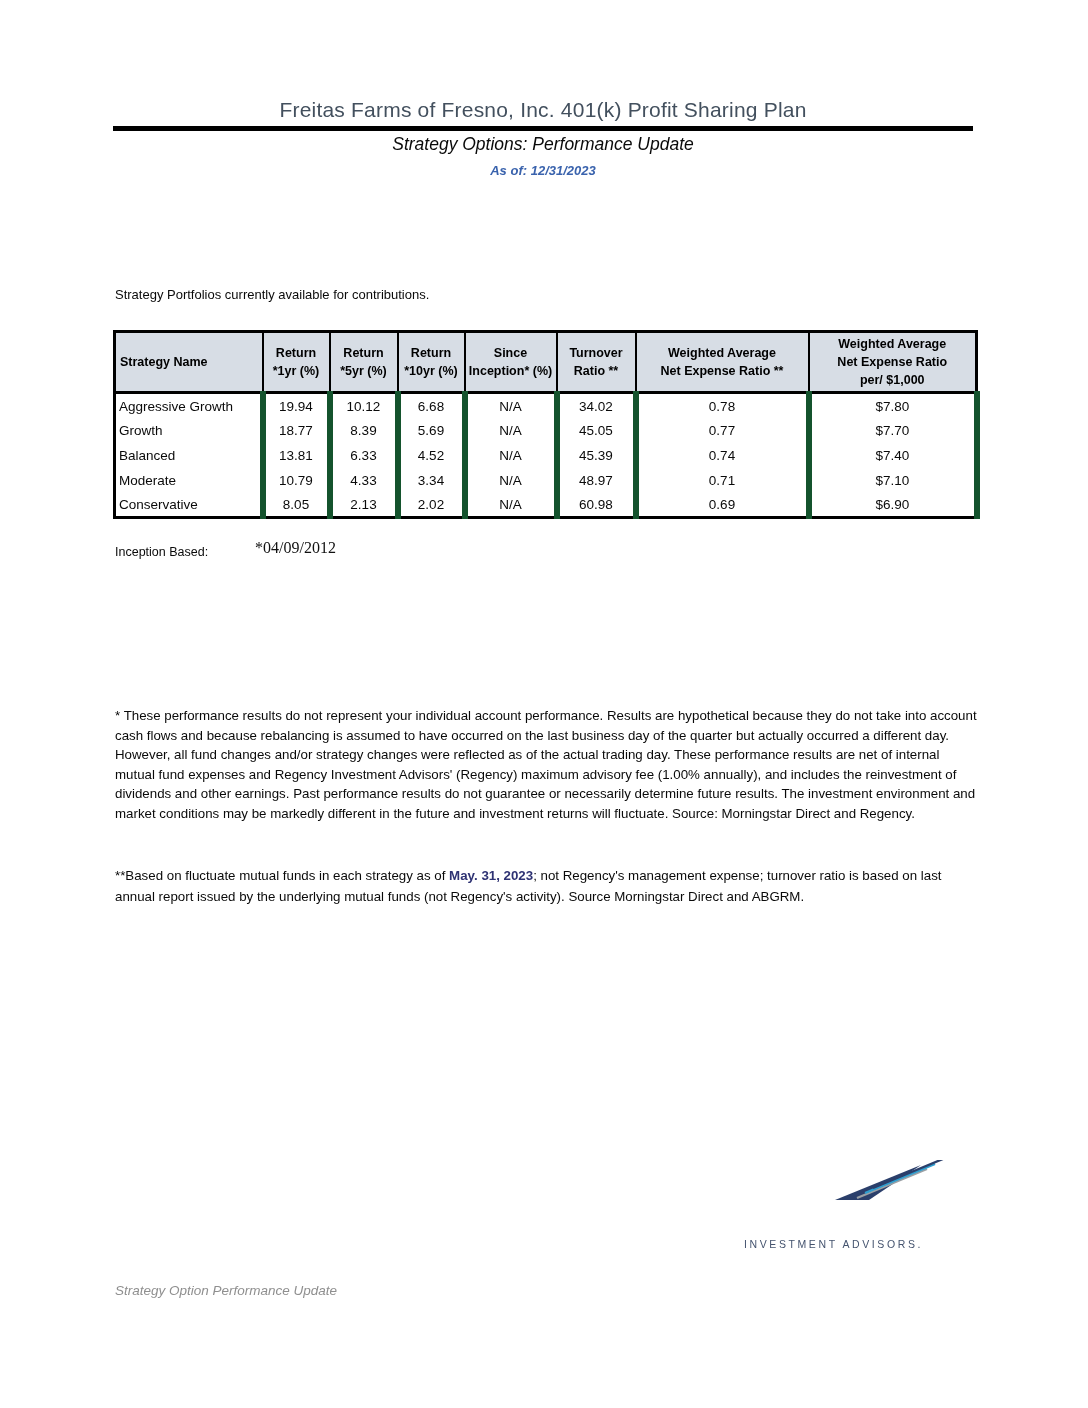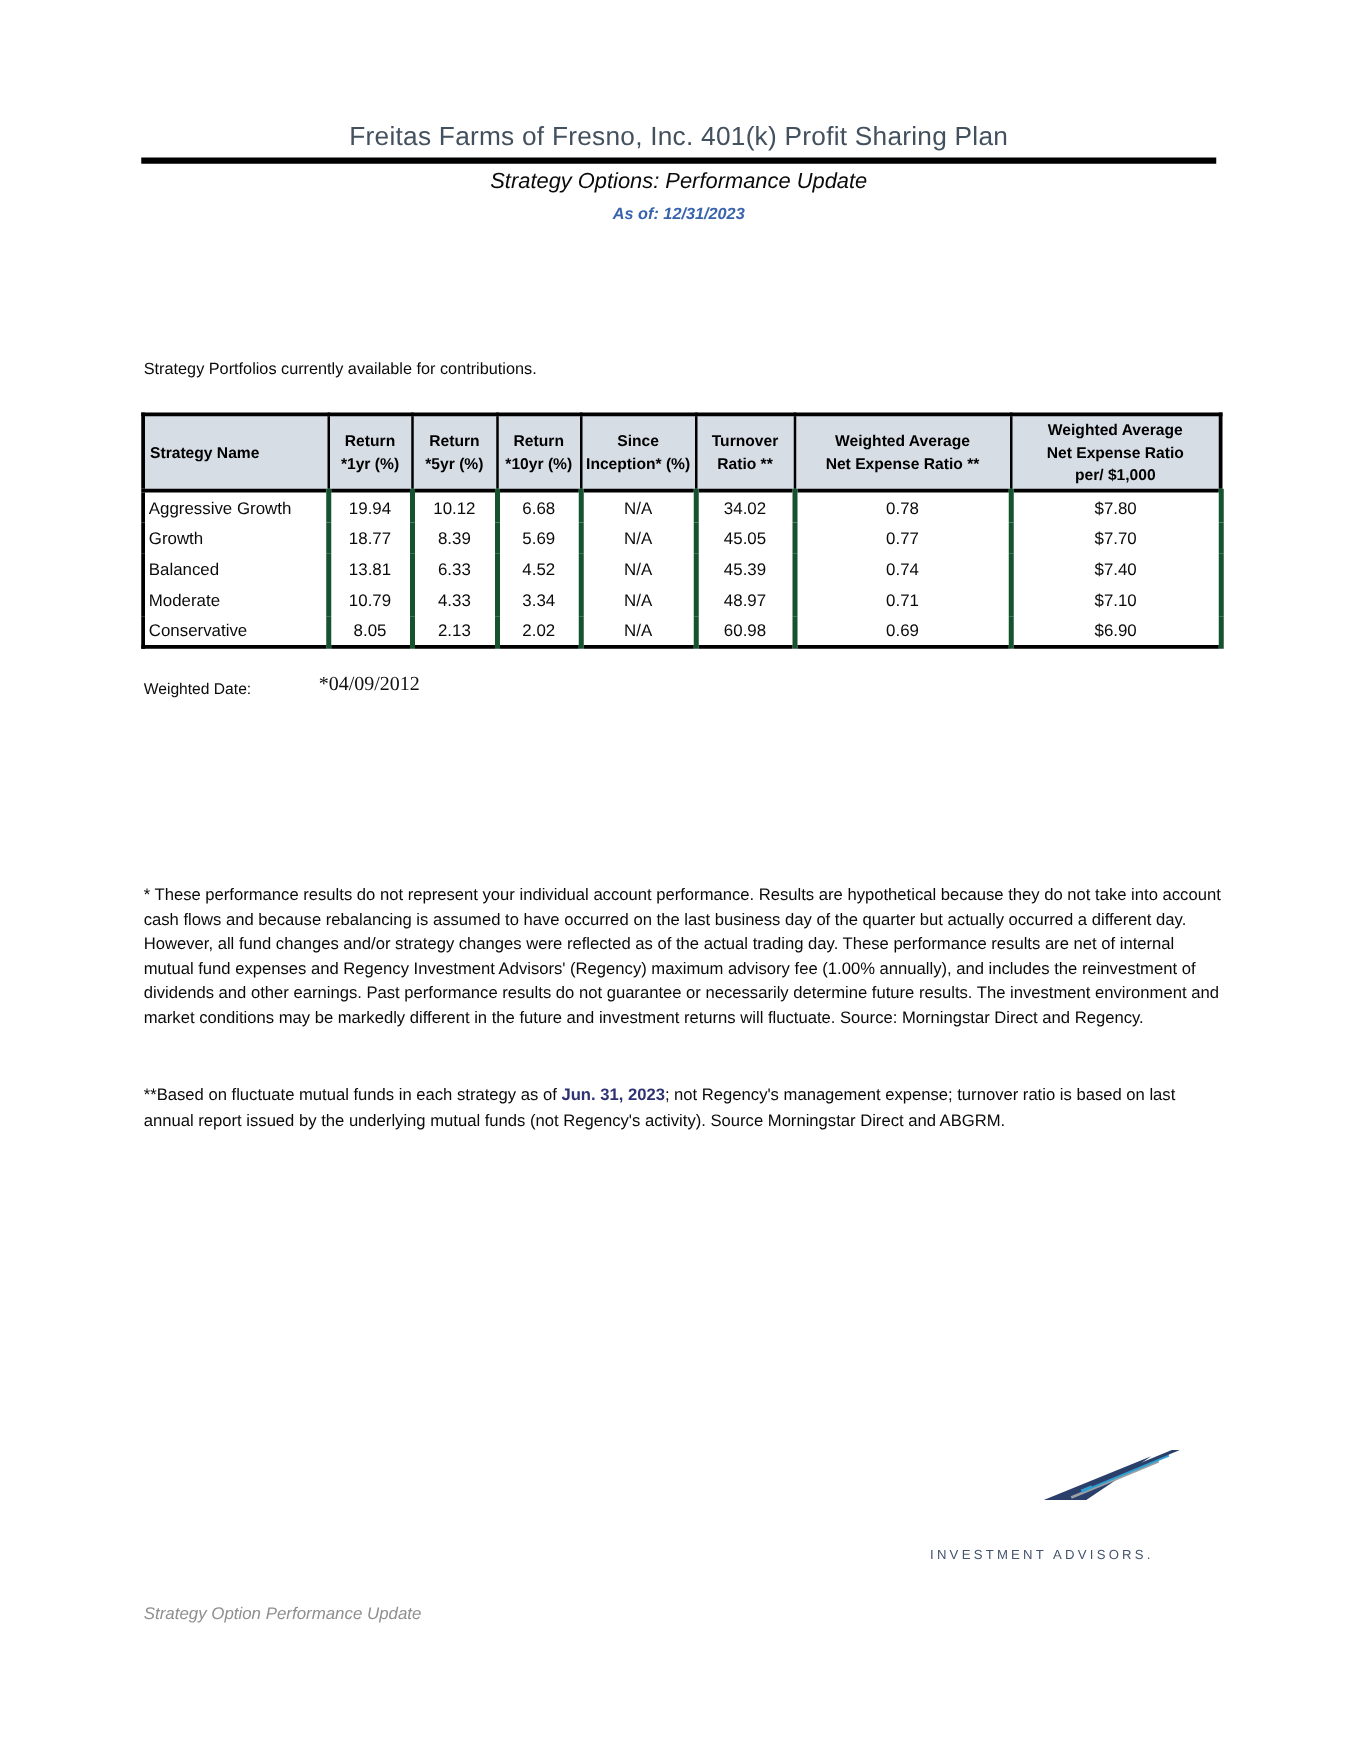--- a/index.html
+++ b/index.html
@@ -47,21 +47,21 @@
   .perf-table th {
     background: #d7dde5;
     border: 2px solid #000;
     border-bottom: 3px solid #000;
     font-size: 12.5px; font-weight: bold; color: #000;
     height: 57px; vertical-align: middle; text-align: center;
     padding: 2px 3px; line-height: 1.45;
   }
   .perf-table th.col-name { text-align: left; padding-left: 4px; }
   .perf-table td {
-    border-left: 2px solid #000; border-right: 4px solid #14532d;
+    border-left: 2px solid #000; border-right: 6px solid #14532d;
     border-top: none; border-bottom: none;
     font-size: 13.5px; height: 25px; vertical-align: middle;
     text-align: center; padding: 0 2px;
     color: #0a0a0a;
   }
   .perf-table td.cell-name { text-align: left; padding-left: 3px; }
 
   
   .inception { position: absolute; top: 542px; left: 115px; width: 500px; }
   .inception-label { font-size: 12.5px; color: #0a0a0a; }
@@ -208,28 +208,28 @@
         <td>2.02</td>
         <td>N/A</td>
         <td>60.98</td>
         <td>0.69</td>
         <td>$6.90</td>
       </tr>
     </tbody>
   </table>
 
   <div class="inception">
-    <span class="inception-label">Weighted Date:</span>
+    <span class="inception-label">Inception Based:</span>
     <span class="inception-value">*04/09/2012</span>
   </div>
 
   <div class="footnote1">* These performance results do not represent your individual account performance.  Results are hypothetical because they do not take into account cash flows and because rebalancing is assumed to have occurred on the last business day of the quarter but actually occurred a different day. However, all fund changes and/or strategy changes were reflected as of the actual trading day. These performance results are net of internal mutual fund expenses and Regency Investment Advisors' (Regency) maximum advisory fee (1.00% annually), and includes the reinvestment of dividends and other earnings.  Past performance results do not guarantee or necessarily determine future results.  The investment environment and market conditions may be markedly different in the future and investment returns will fluctuate. Source: Morningstar Direct and Regency.</div>
 
   <div class="footnote2">
-    <span>**Based on fluctuate mutual funds in each strategy as of </span><span class="bold-date">Jun. 31, 2023</span><span>; not Regency's management expense; turnover ratio is based on last annual report  issued by the underlying mutual funds (not Regency's activity). Source Morningstar Direct and ABGRM.</span>
+    <span>**Based on fluctuate mutual funds in each strategy as of </span><span class="bold-date">May. 31, 2023</span><span>; not Regency's management expense; turnover ratio is based on last annual report  issued by the underlying mutual funds (not Regency's activity). Source Morningstar Direct and ABGRM.</span>
   </div>
 
   <div class="footer-label">Strategy Option Performance Update</div>
 
   <div class="logo">
     <svg class="logo-swoosh" viewBox="0 0 112 42" xmlns="http://www.w3.org/2000/svg">
       <polygon points="2,40 88,5 36,40" fill="#2b3f6b"></polygon>
       <line x1="24" y1="38" x2="94" y2="9" stroke="#9aa0a5" stroke-width="2.2"></line>
       <line x1="32" y1="33" x2="102" y2="4" stroke="#2f9fd0" stroke-width="2.4"></line>
       <line x1="40" y1="28" x2="110" y2="-1" stroke="#2b3f6b" stroke-width="2.4"></line>

